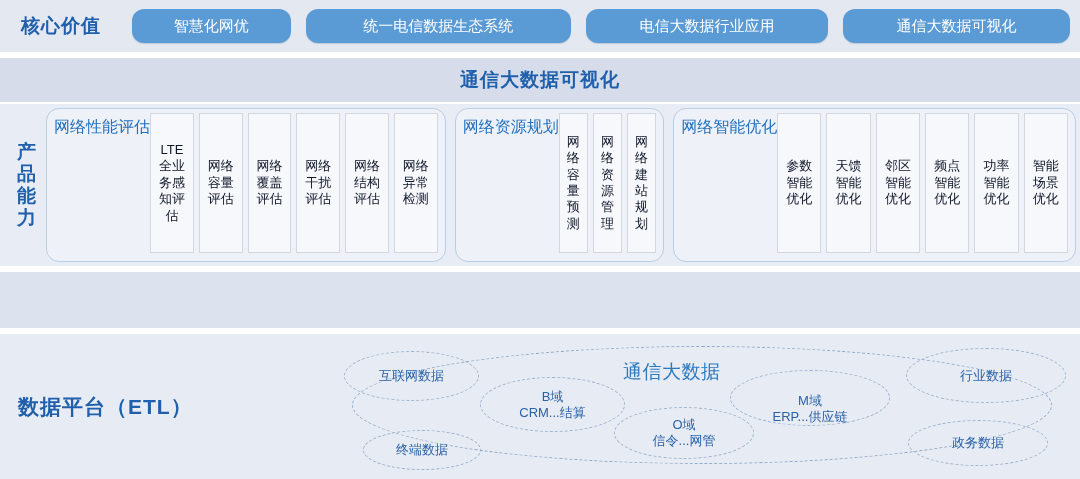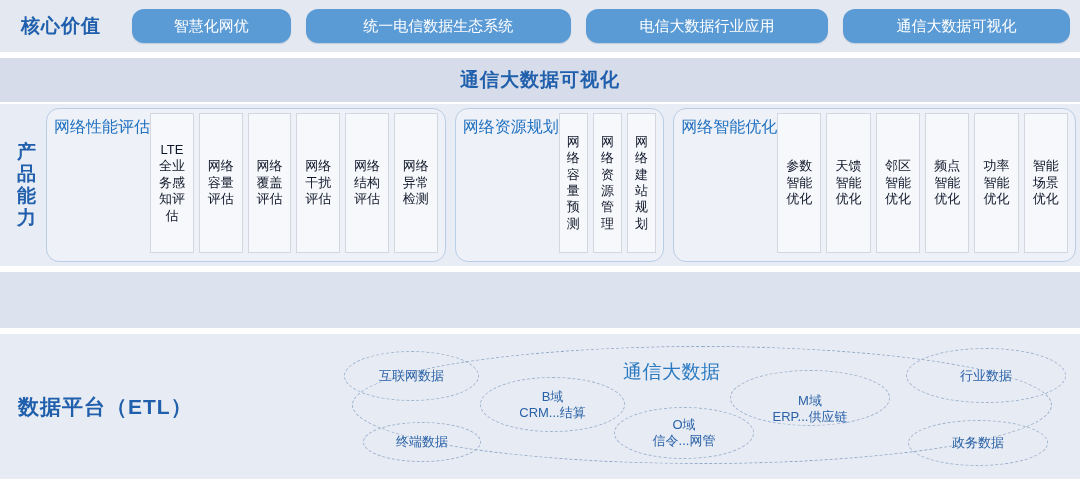--- a/index.html
+++ b/index.html
@@ -238,21 +238,21 @@
   .venn-title {
     position: absolute;
     left: 293px;
     top: 25px;
     color: #2a7ac2;
     font-size: 19px;
     white-space: nowrap;
     letter-spacing: .5px;
   }
   .ell-internet { left: 14px;  top: 17px;  width: 135px; height: 50px; }
-  .ell-terminal { left: 33px;  top: 88px;  width: 118px; height: 40px; }
+  .ell-terminal { left: 33px;  top: 96px;  width: 118px; height: 40px; }
   .ell-b        { left: 150px; top: 43px;  width: 145px; height: 55px; }
   .ell-o        { left: 284px; top: 73px;  width: 140px; height: 52px; }
   .ell-m        { left: 400px; top: 36px;  width: 160px; height: 56px; align-items: flex-end; }
   .ell-industry { left: 576px; top: 14px;  width: 160px; height: 55px; }
   .ell-gov      { left: 578px; top: 86px;  width: 140px; height: 46px; }
 </style>
 </head>
 <body>
 
 <div class="page">

